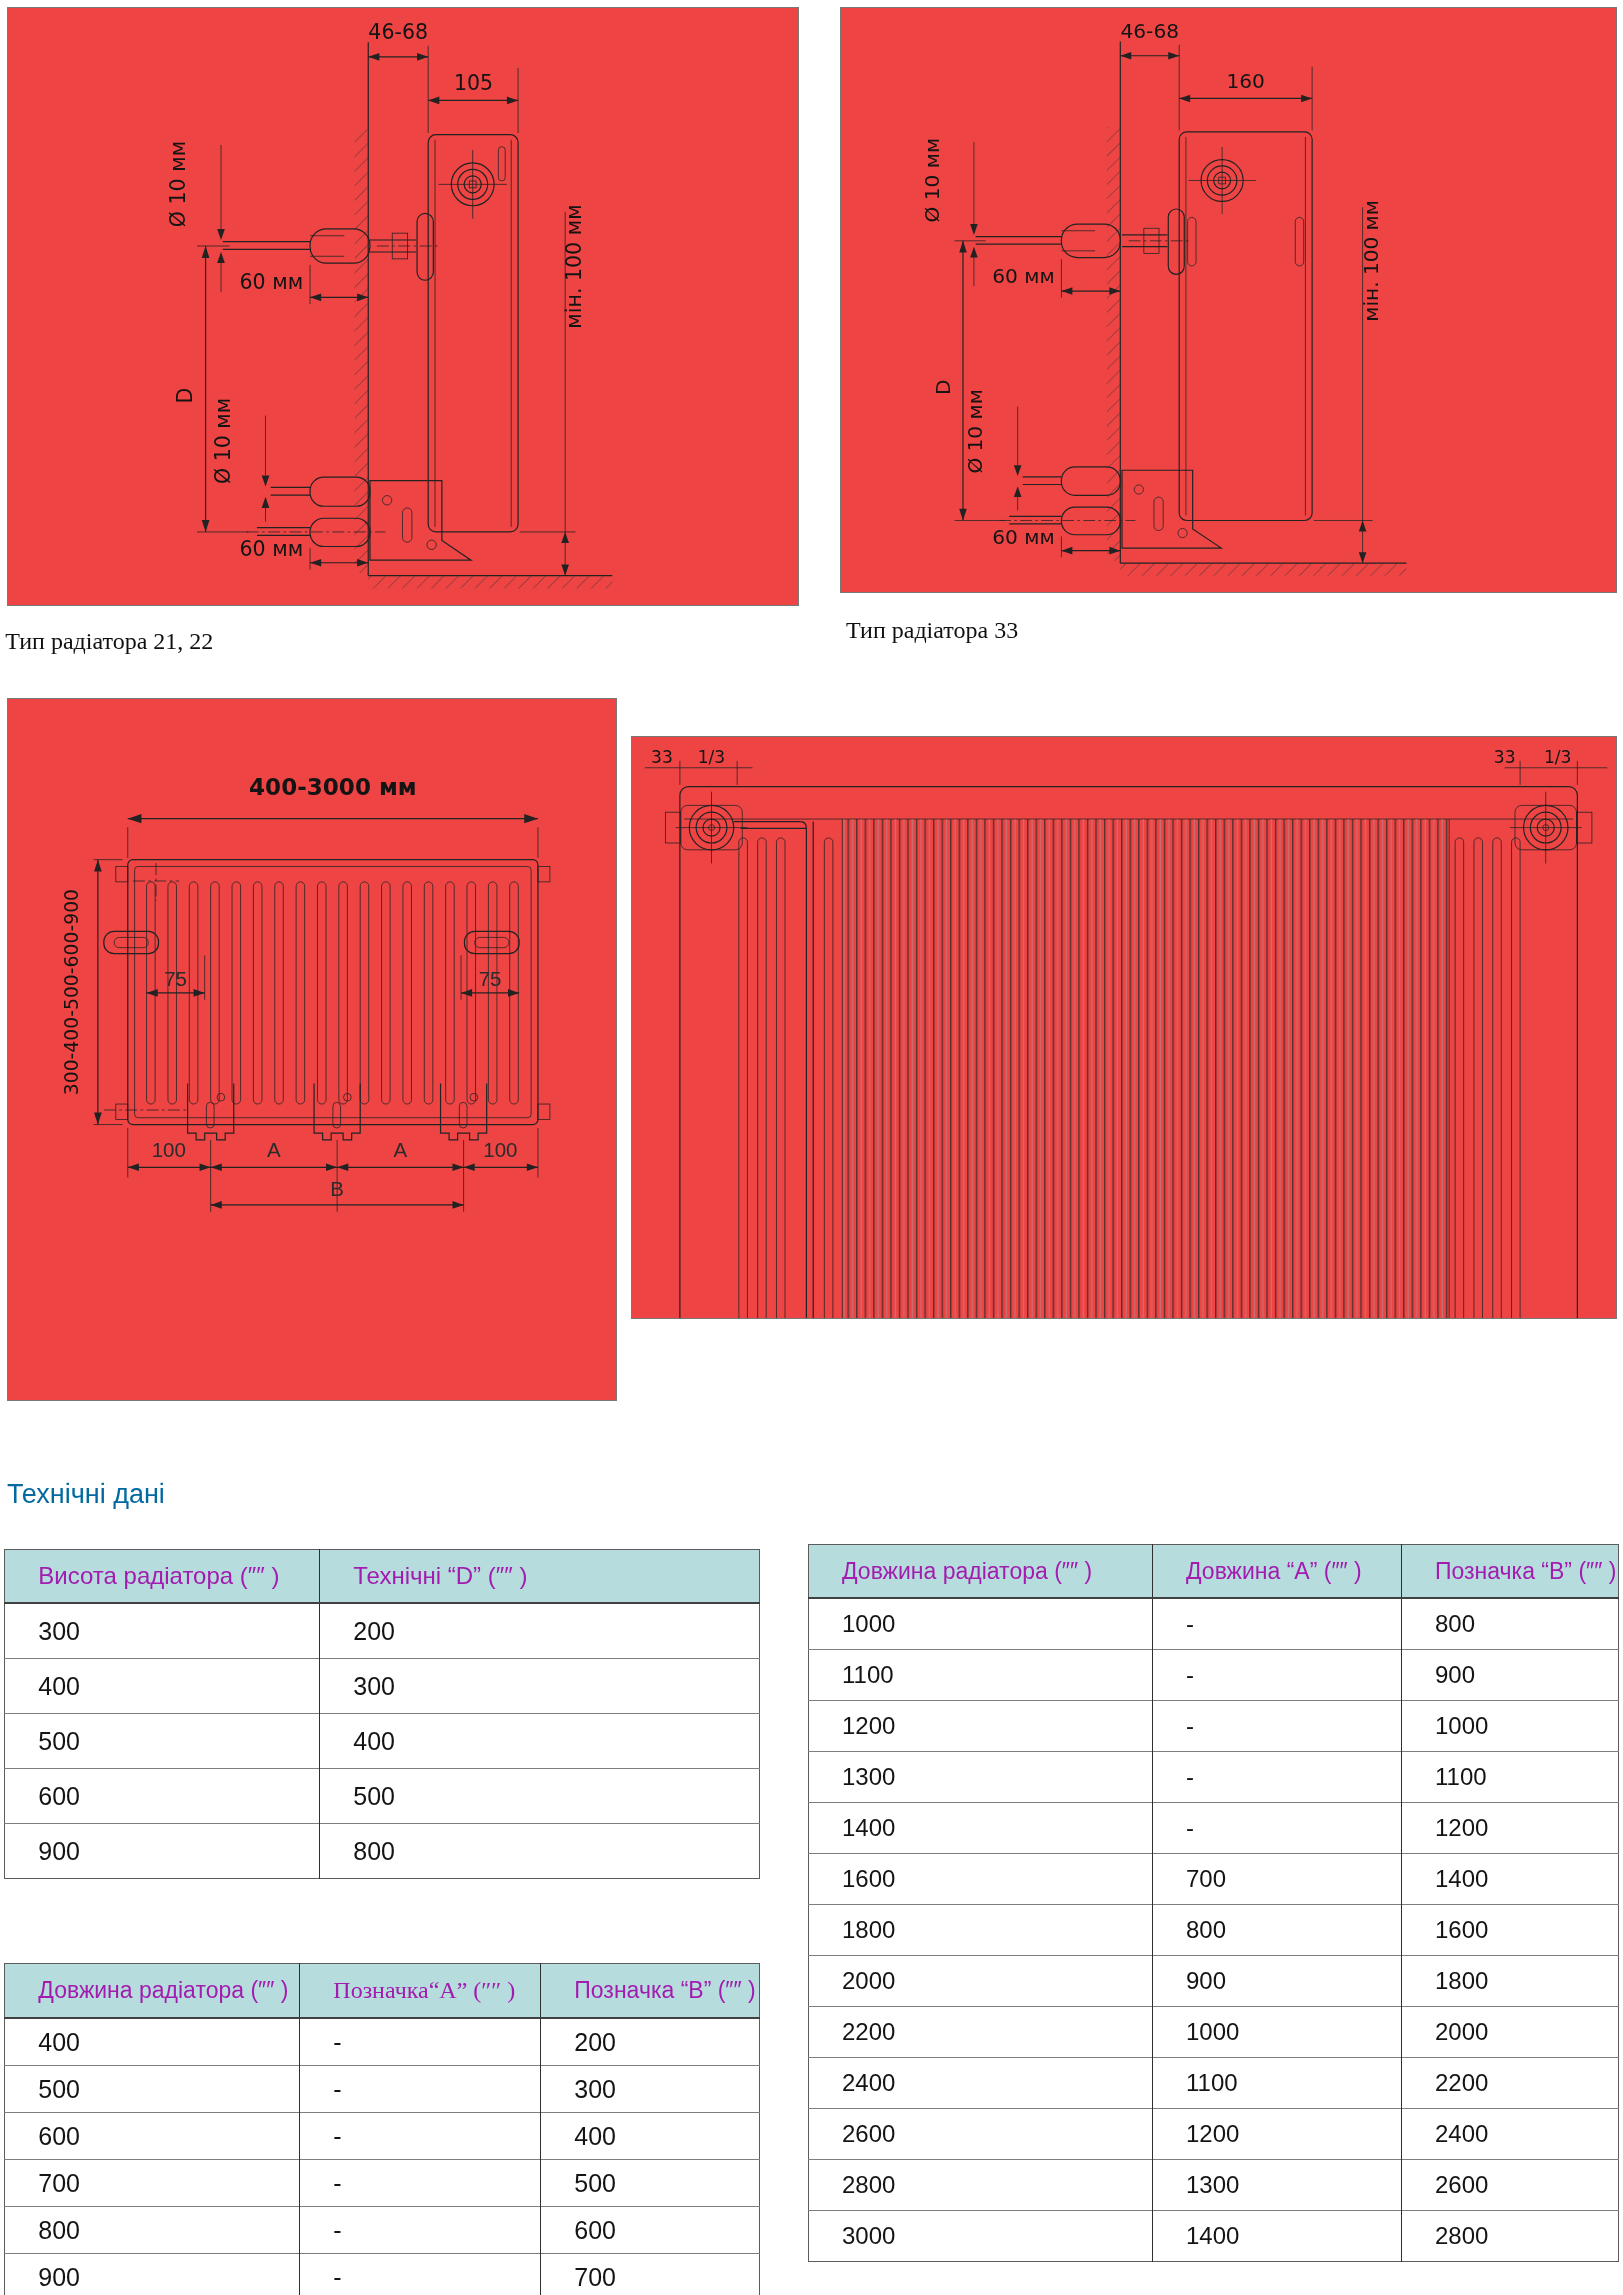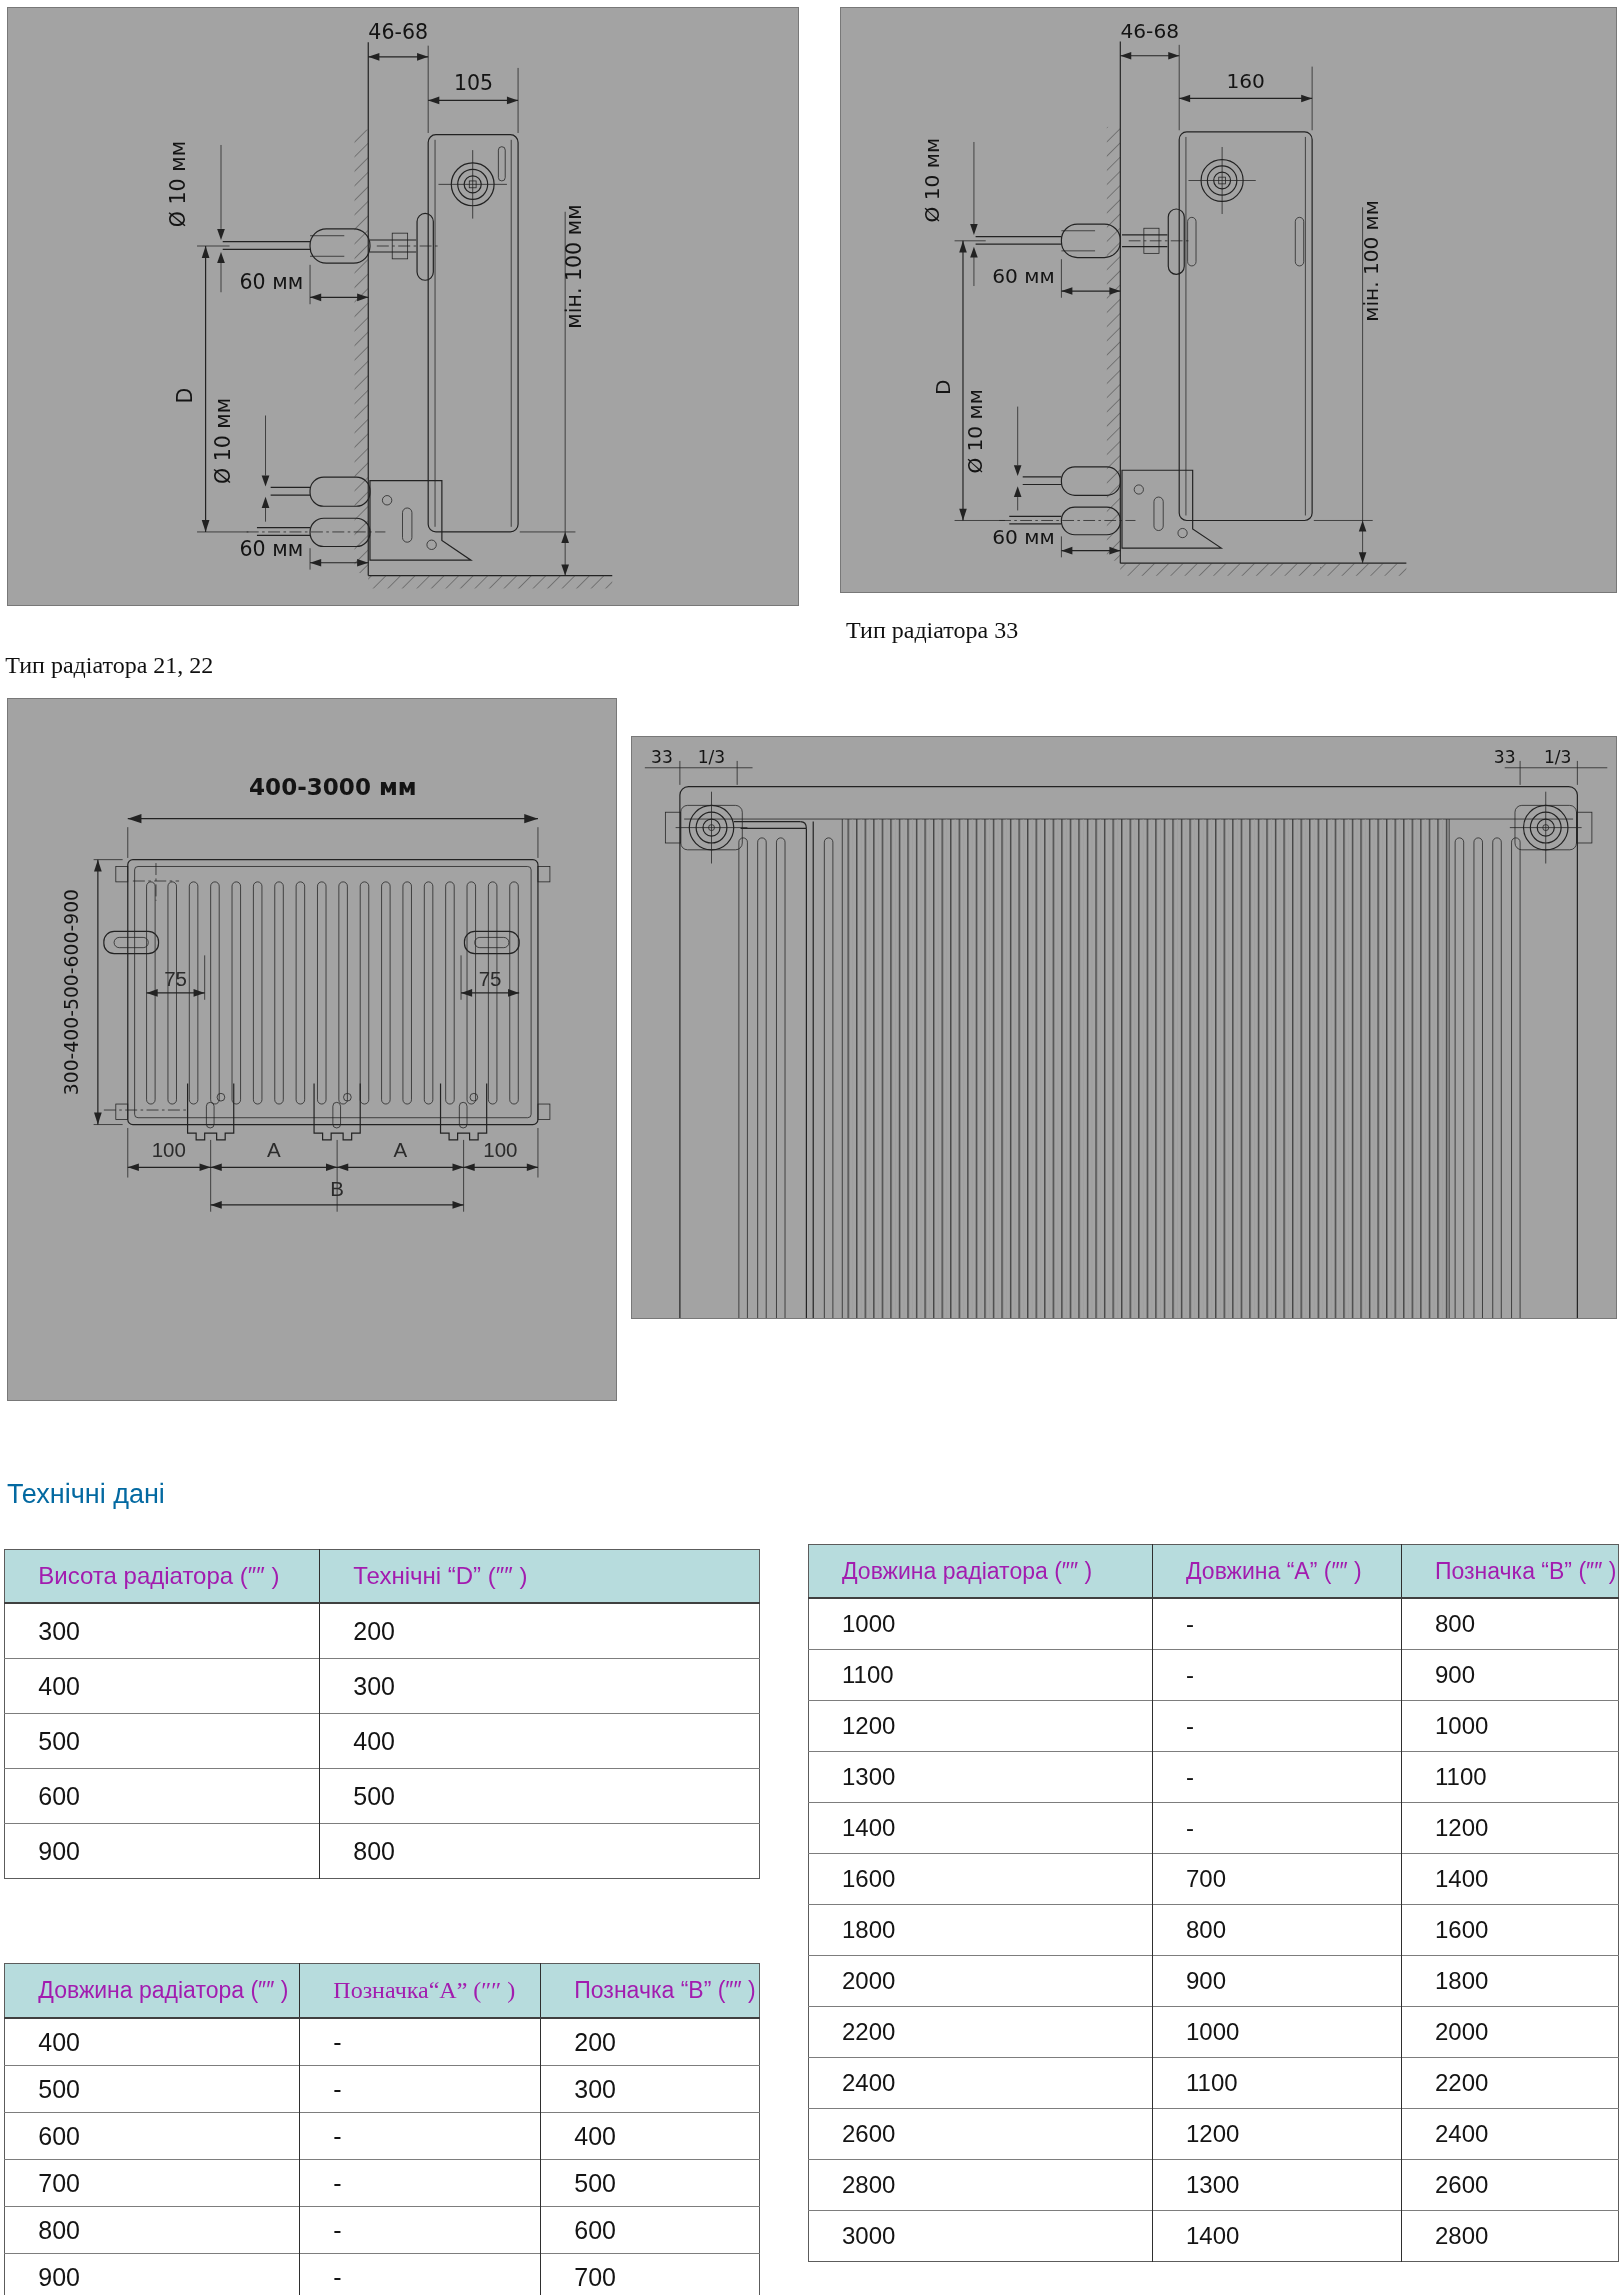--- a/index.html
+++ b/index.html
@@ -1,18 +1,18 @@
 <!DOCTYPE html>
 <html style="font-size:13.7px"><head>
 <meta charset="utf-8">
 <style>
   html,body{margin:0;padding:0;}
   body{width:1624px;height:2295px;position:relative;background:#fff;
        font-family:"Liberation Sans",sans-serif;color:#141414;}
-  .box{position:absolute;border:1.7px solid #787878;background:#a3a3a3;box-sizing:border-box;overflow:hidden;}
+  .box{position:absolute;border:1.7px solid #787878;background:#ef4444;box-sizing:border-box;overflow:hidden;}
   .caption{position:absolute;font-family:"Liberation Serif",serif;font-size:24px;color:#101010;}
   .heading{position:absolute;font-size:27px;font-weight:500;color:#0369a1;}
   table{position:absolute;border-collapse:collapse;table-layout:fixed;background:#fff;
         border:1.7px solid #5c5c5c;}
   th{background:#b7dcdd;font-weight:400;text-align:left;color:#a21caf;
      border-bottom:2.6px solid #404040;white-space:nowrap;overflow:hidden;}
   td{color:#141414;border-top:0.9px solid #7d7d7d;white-space:nowrap;overflow:hidden;}
   th,td{padding:0 6.9px 0 33px;}
   th+th,td+td{border-left:0.9px solid #2f2f2f;}
   .t1{left:4.3px;top:1549px;width:756px;}
@@ -144,21 +144,21 @@
   </g>
   <g>
     <line class="thin" x1="597" y1="612" x2="662" y2="612"></line>
     <line class="thin" x1="650" y1="238" x2="650" y2="663"></line>
     <path class="ah" d="M650 612 l-4.5 13 h9 z"></path>
         <path class="ah" d="M650 663 l-4.5 -13 h9 z"></path>
     <text transform="translate(668 302) rotate(-90)" text-anchor="middle">мін. 100 мм</text>
   </g>
 </svg>
 </div>
-<div class="caption" style="left:5.2px;top:652px;text-align:center;">Тип радіатора 21, 22</div>
+<div class="caption" style="left:5.2px;top:628px;text-align:center;">Тип радіатора 21, 22</div>
 
 <div class="box" style="left:840px;top:6.9px;width:777px;height:586px;">
 <svg viewBox="0 0 920 695" width="774" height="582" preserveAspectRatio="none">
   <defs>
     <pattern id="h2" width="12" height="12" patternUnits="userSpaceOnUse" patternTransform="rotate(45)">
       <line x1="0" y1="0" x2="0" y2="12" stroke="#333" stroke-width="1"></line>
     </pattern>
   </defs>
   <g>
     <line class="ln" x1="332" y1="40" x2="332" y2="663"></line>

